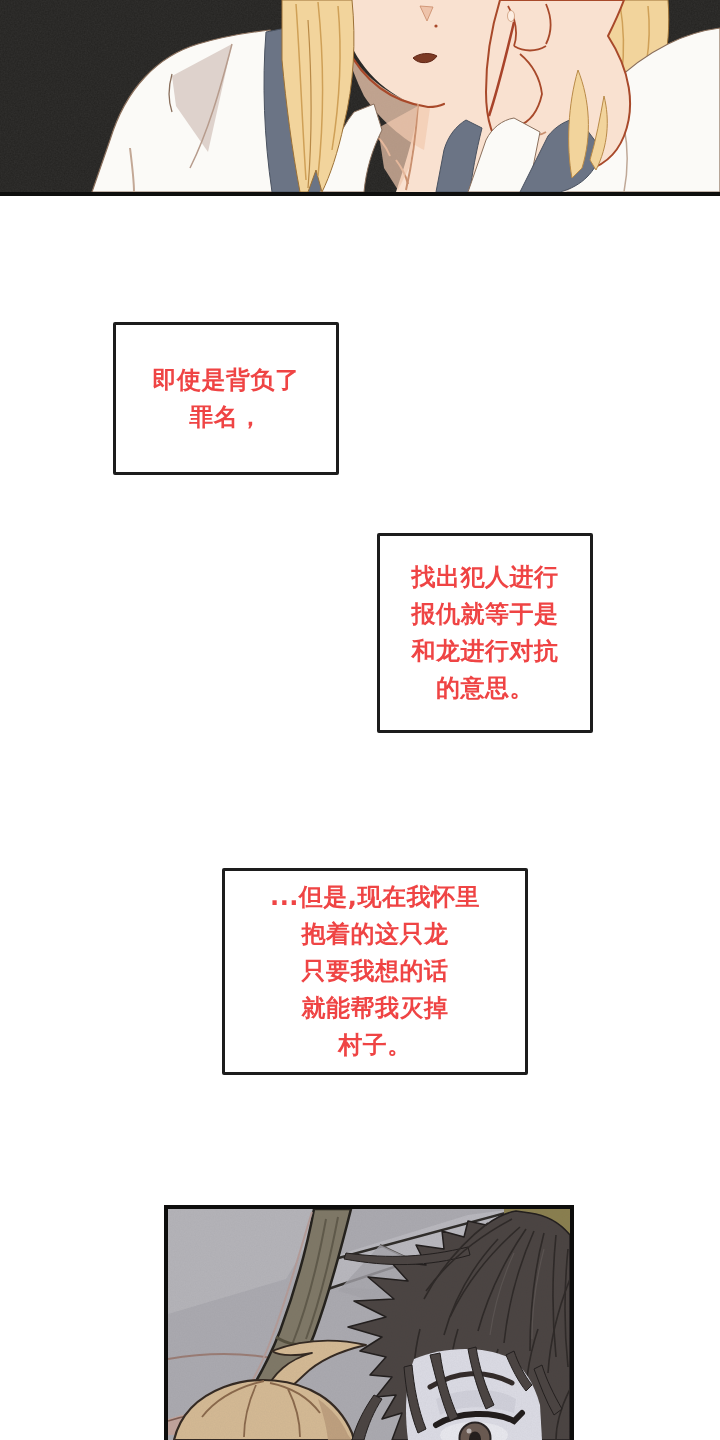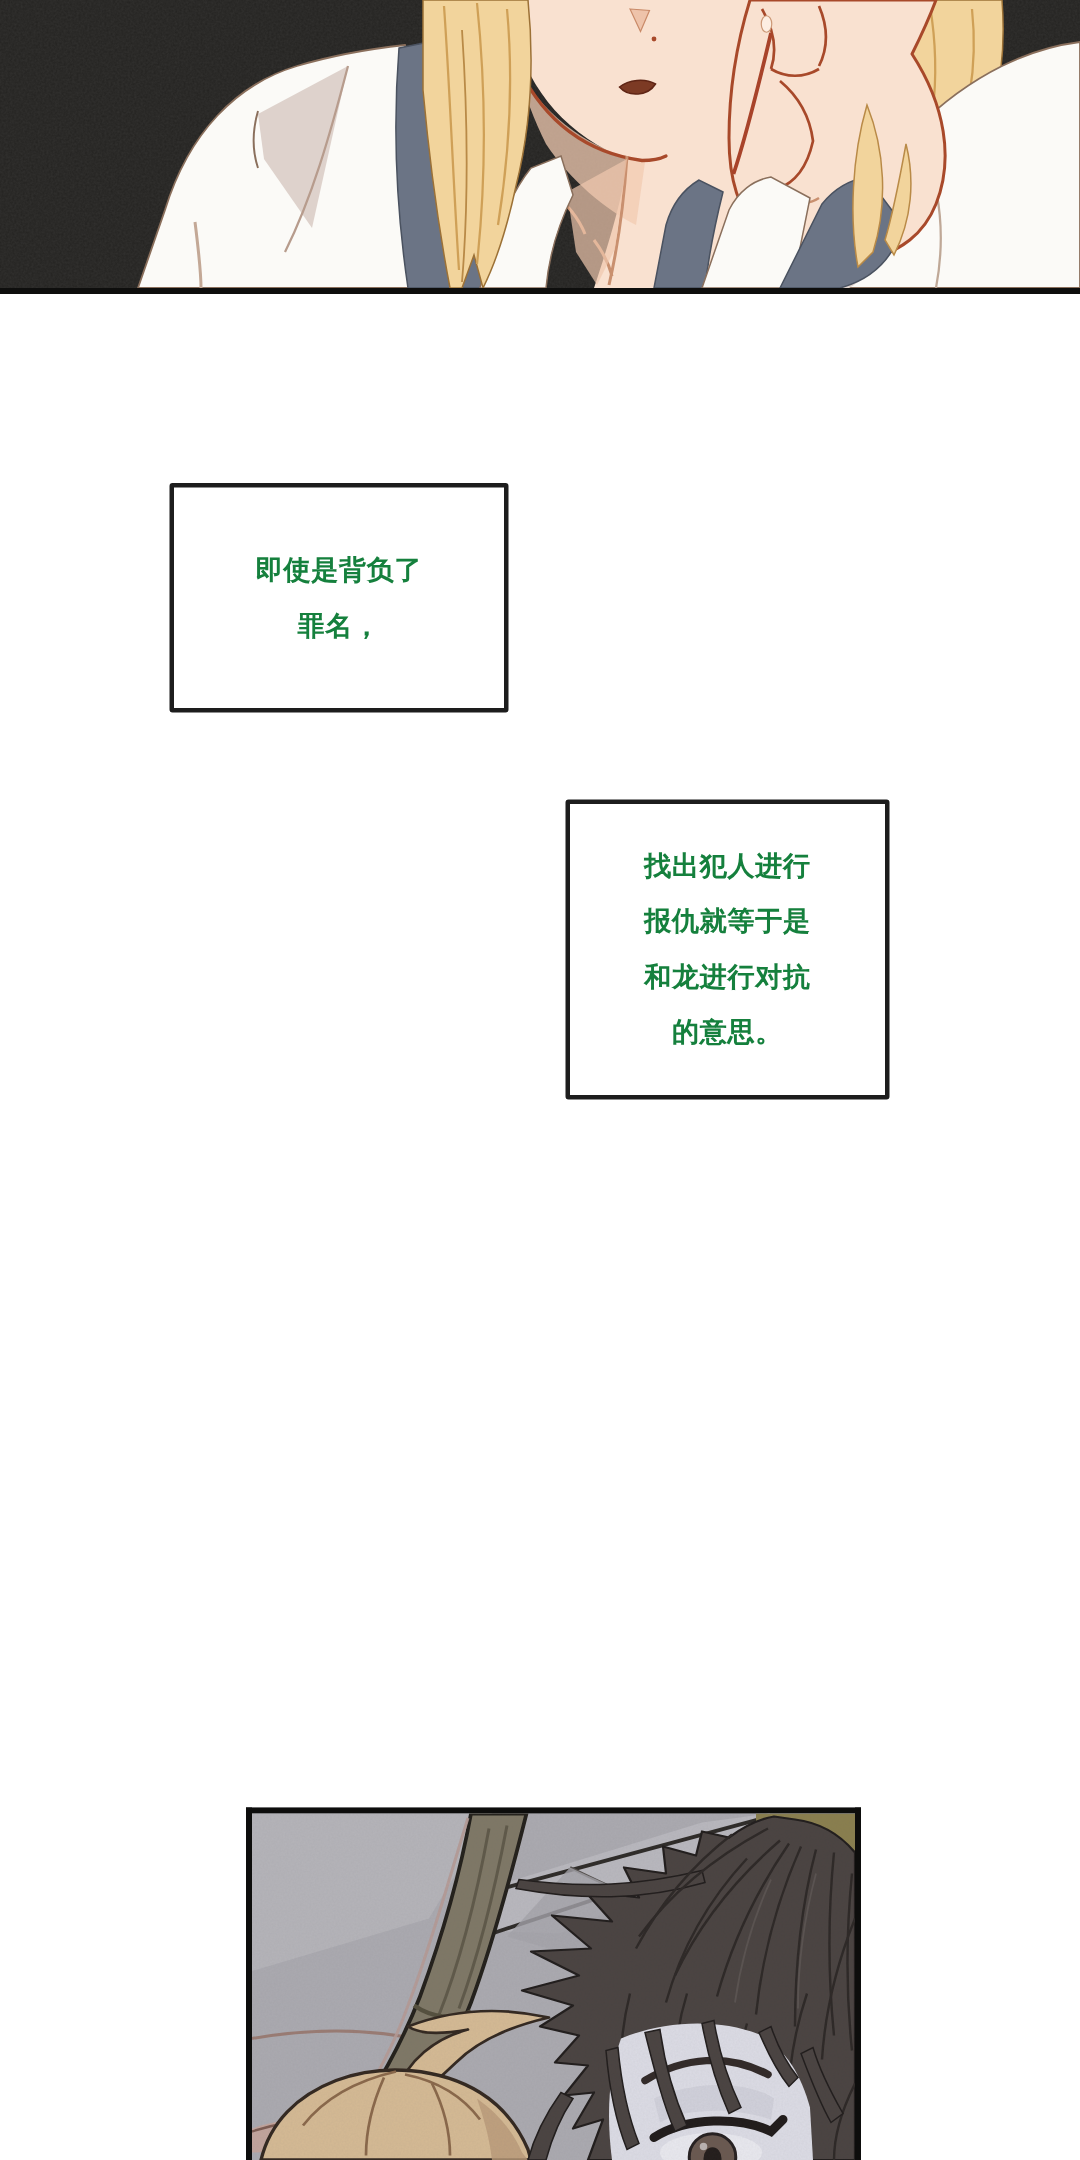--- a/index.html
+++ b/index.html
@@ -8,22 +8,22 @@
     background:#ffffff;font-family:"DejaVu Sans",sans-serif;
   }
   .panel{position:absolute;box-sizing:border-box;}
   .panel-top{left:0;top:0;width:720px;height:196px;border-bottom:4px solid #0e0e0d;background:#232220;}
   .panel-bottom{left:164px;top:1205px;width:410px;height:235px;border:4px solid #0d0d0c;border-bottom:none;background:#abaab0;}
   .panel svg{display:block;}
   .caption{
     position:absolute;box-sizing:border-box;background:#ffffff;
     border:3px solid #1d1d1d;border-radius:2px;
     display:flex;align-items:center;justify-content:center;
-    text-align:center;font-weight:bold;color:#15803d;
-    font-size:18px;line-height:37px;letter-spacing:.5px;
+    text-align:center;font-weight:bold;color:#ef4444;
+    font-size:24px;line-height:37px;letter-spacing:.5px;
   }
   .caption .txt{white-space:pre-line;}
   #caption-1{left:113px;top:322px;width:226px;height:153px;}
   #caption-2{left:377px;top:533px;width:216px;height:200px;}
   #caption-3{left:222px;top:868px;width:306px;height:207px;}
 </style>
 </head>
 <body>
 
 <div class="page">
@@ -121,20 +121,27 @@
 罪名，</span>
   </div>
 
   <div class="caption" id="caption-2">
     <span class="txt">找出犯人进行
 报仇就等于是
 和龙进行对抗
 的意思。</span>
   </div>
 
+  <div class="caption" id="caption-3">
+    <span class="txt">...但是,现在我怀里
+抱着的这只龙
+只要我想的话
+就能帮我灭掉
+村子。</span>
+  </div>
 
   <div class="panel panel-bottom">
     <svg width="402" height="231" viewBox="0 0 402 231">
       <defs>
         <filter id="grainBottom" x="0" y="0" width="100%" height="100%">
           <feTurbulence type="fractalNoise" baseFrequency="0.8" numOctaves="2" stitchTiles="stitch"></feTurbulence>
           <feColorMatrix type="matrix" values="0 0 0 0 0.1  0 0 0 0 0.1  0 0 0 0 0.12  0 0 0 0.07 0"></feColorMatrix>
         </filter>
       </defs>
 

